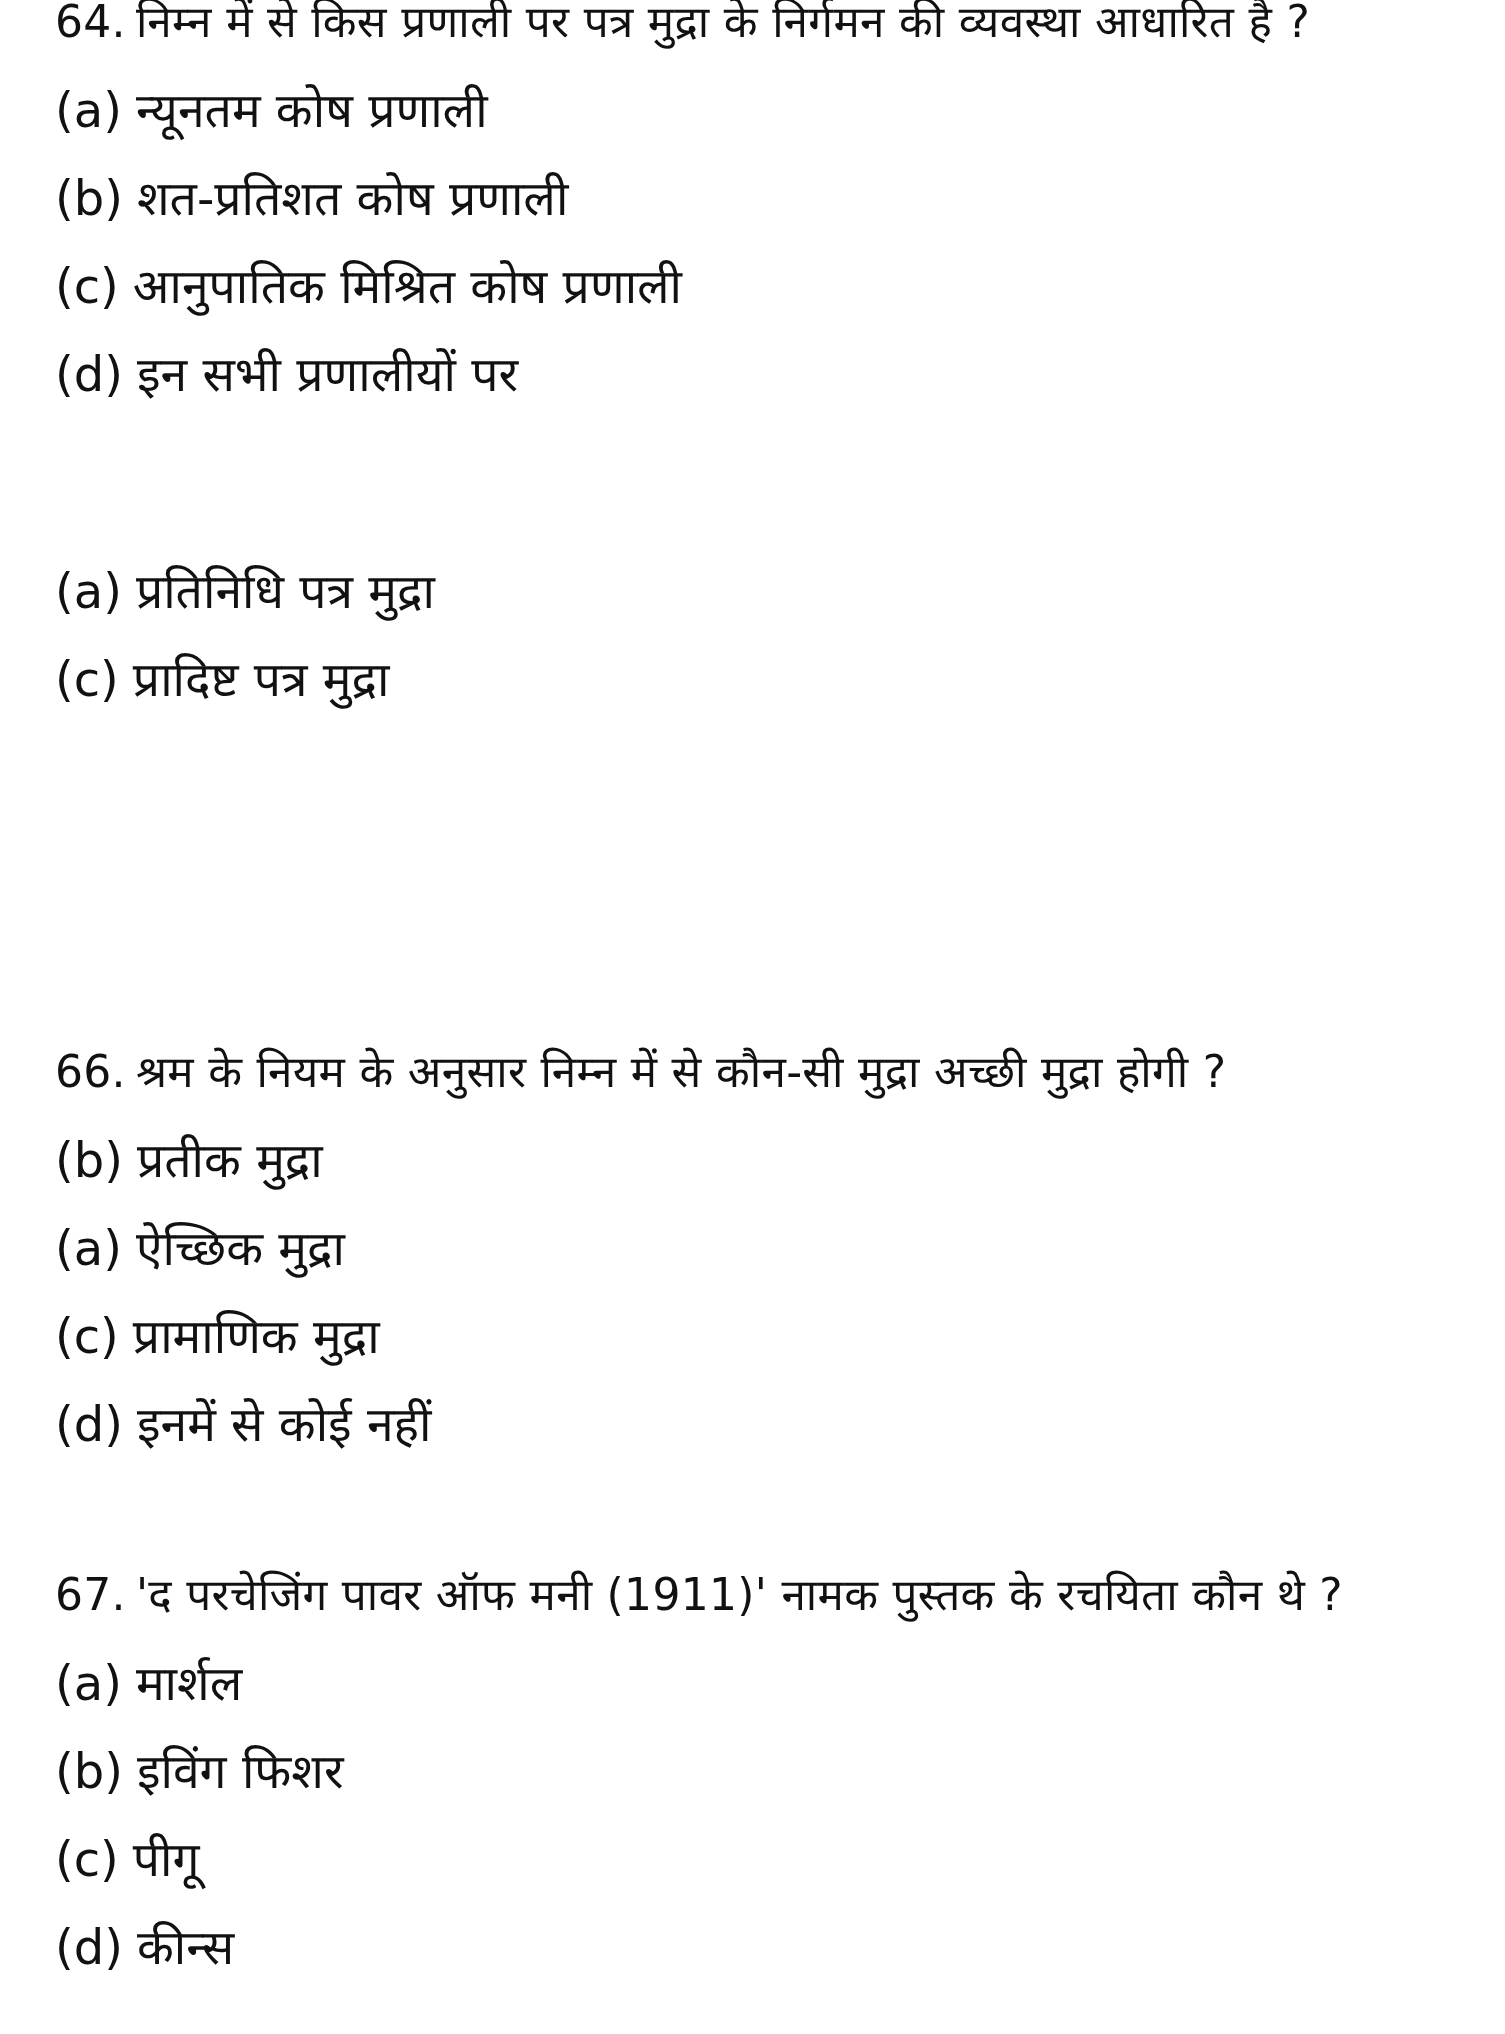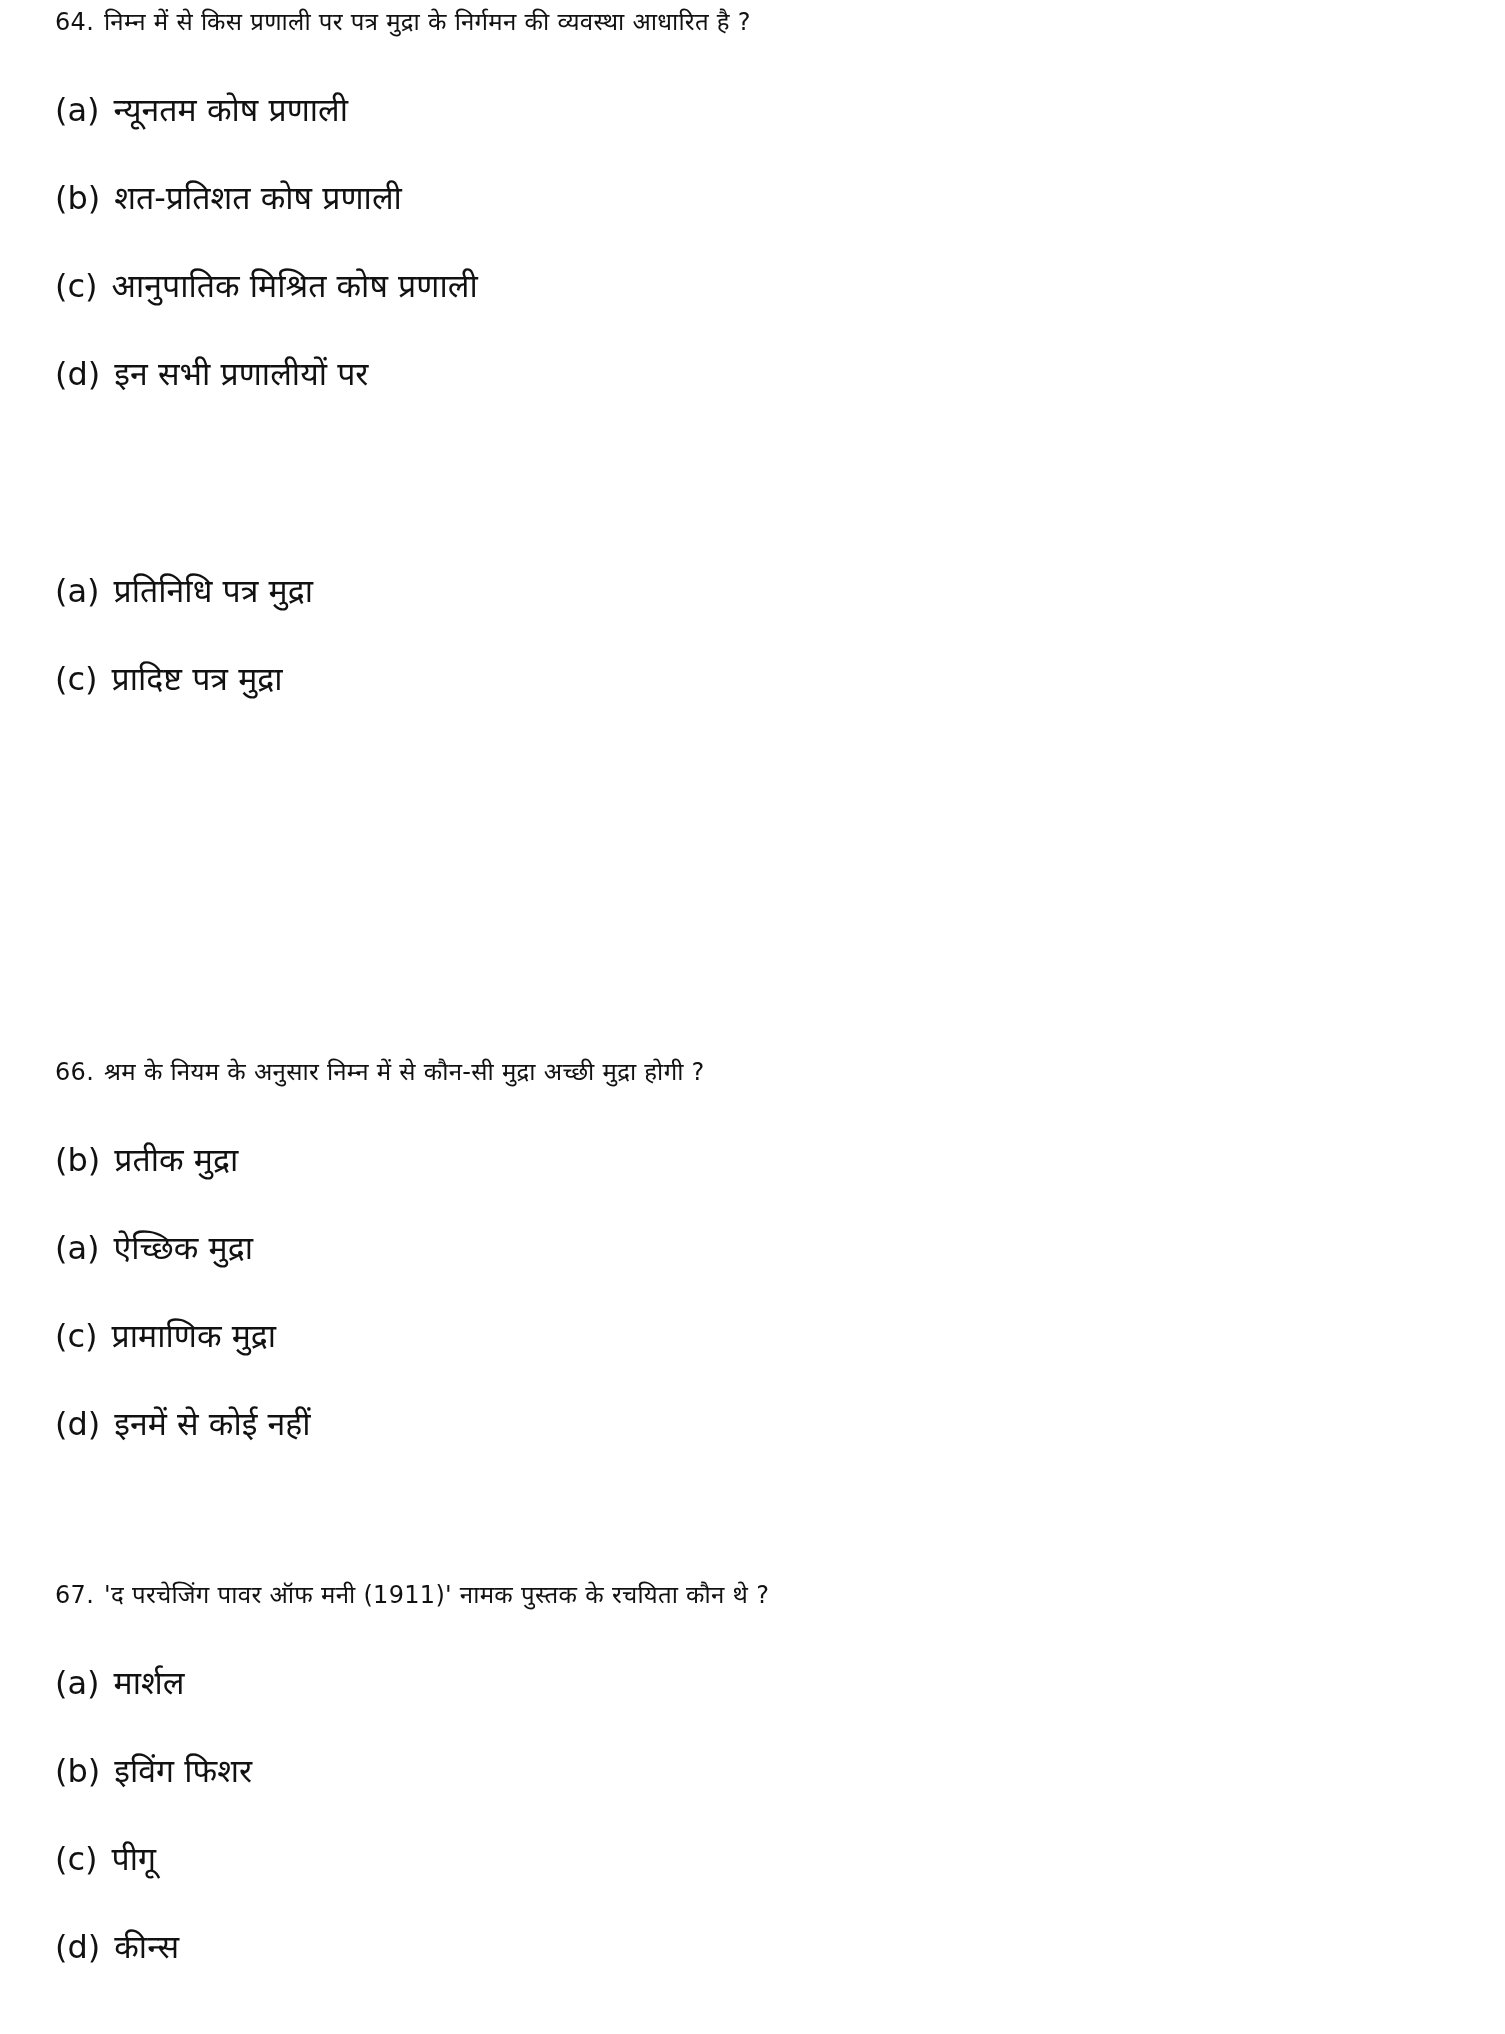--- a/index.html
+++ b/index.html
@@ -21,31 +21,31 @@
       top: 0;
       width: 1505px;
       height: 2034px;
     }
     .question-block {
       position: absolute;
       left: 55px;
       width: 1440px;
     }
     .question-text {
-      font-size: 24px;
+      font-size: 44px;
       line-height: 44px;
       height: 44px;
       white-space: nowrap;
       letter-spacing: 0.3px;
     }
     .question-number {
       margin-right: 10px;
     }
     .option {
-      font-size: 32px;
+      font-size: 48px;
       line-height: 44px;
       height: 44px;
       margin-top: 44px;
       white-space: nowrap;
       cursor: default;
     }
     .option-label {
       display: inline-block;
       margin-right: 14px;
     }

